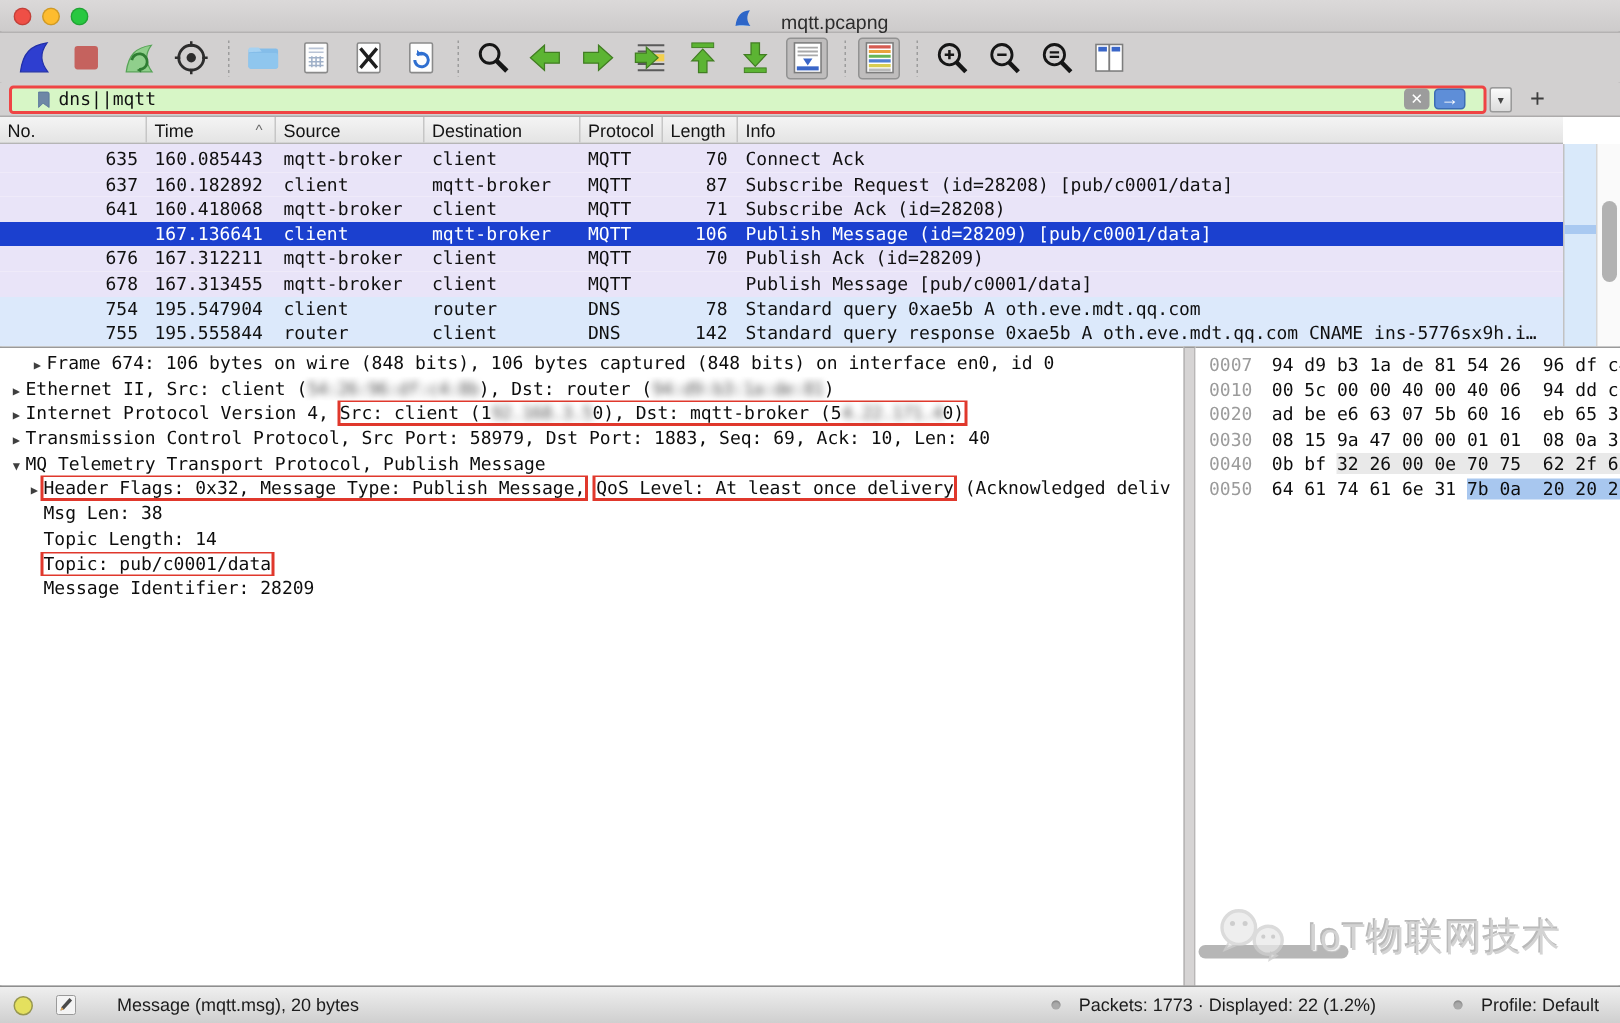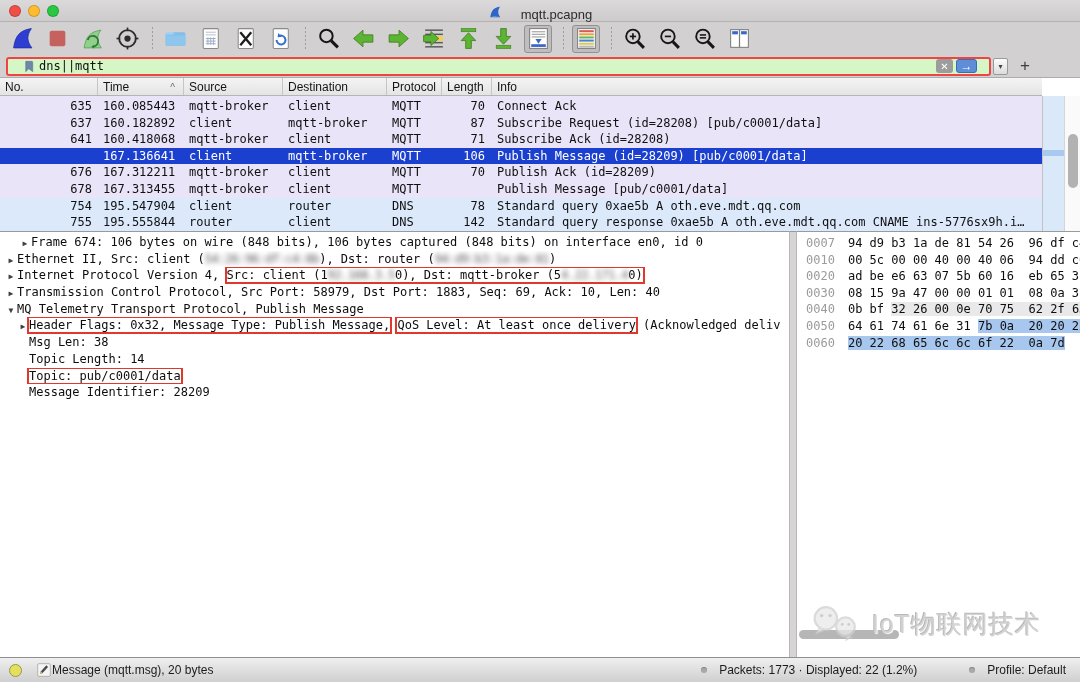--- a/index.html
+++ b/index.html
@@ -102,21 +102,21 @@
   #wmtext { font-size:25px; color:#d3d3d3; letter-spacing:1px;
             text-shadow:-1px -1px 0 #b9b9b9, 1px 1px 1px #ffffff; }
 
   
   #statusbar { position:absolute; bottom:0; left:0; width:100%; height:25px;
                background:linear-gradient(#efefef,#cfcfcf); border-top:1px solid #8e8e8e;
                display:flex; align-items:center; font-size:12px; color:#1c1c1c; }
   .sexpert { width:13px; height:13px; border-radius:50%; background:#e4e05e; border:1px solid #97974f; margin-left:9px; }
   .spencil { margin-left:14px; width:16px; height:16px; }
   .spencil svg { width:16px; height:16px; }
-  #st-left { }
+  #st-left { margin-left:26px; }
   .sdot { width:6px; height:6px; border-radius:50%; background:#a9a9a9; box-shadow:inset 0 1px 1px #888; }
   #st-mid { margin-left:12px; }
   #st-right { margin-left:12px; margin-right:14px; }
 </style>
 </head>
 <body>
 
 <div id="window">
 
   <div id="titlebar">
@@ -441,21 +441,20 @@
 
   <div id="vsplit"></div>
 
   <div id="hexpane">
       <div class="hrow"><span class="hoff">0007</span><span class="hseg">94 d9 b3 1a de 81 54 26  96 df c4</span></div>
       <div class="hrow"><span class="hoff">0010</span><span class="hseg">00 5c 00 00 40 00 40 06  94 dd c0</span></div>
       <div class="hrow"><span class="hoff">0020</span><span class="hseg">ad be e6 63 07 5b 60 16  eb 65 3f</span></div>
       <div class="hrow"><span class="hoff">0030</span><span class="hseg">08 15 9a 47 00 00 01 01  08 0a 3b</span></div>
       <div class="hrow"><span class="hoff">0040</span><span class="hseg">0b bf </span><span class="hseg g">32 26 00 0e 70 75  62 2f 63</span></div>
       <div class="hrow"><span class="hoff">0050</span><span class="hseg">64 61 74 61 6e 31 </span><span class="hseg b">7b 0a  20 20 22</span></div>
-      <div class="hrow"><span class="hoff">0060</span><span class="hseg b">20 22 68 65 6c 6c 6f 22  0a 7d</span></div>
     </div>
   <div id="hexhscroll">
     <div id="hexhthumb"></div>
   </div>
 
   <div id="watermark">
     <svg viewBox="0 0 60 46">
       <g fill="none" stroke="#cfcfcf" stroke-width="2.4">
         <circle cx="17" cy="17" r="12" fill="#e9e9e9"></circle>
         <circle cx="38" cy="26" r="10" fill="#e9e9e9"></circle>

